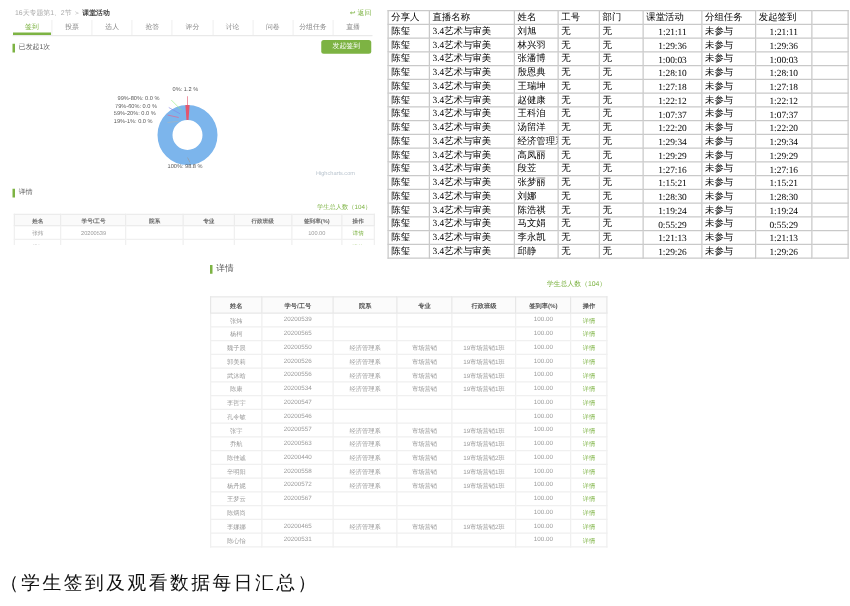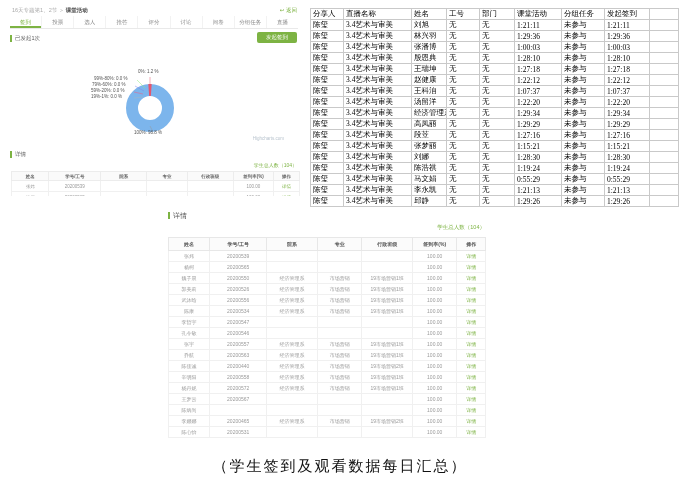--- a/index.html
+++ b/index.html
@@ -24,32 +24,32 @@
   .mini-total { position:absolute; top:157px; right:3px; font-size:5px; color:#7db343; }
   .mini-table { position:absolute; top:166px; left:3px; width:289px; border-collapse:collapse; table-layout:fixed; font-size:4.5px; }
   .mini-table th { height:9px; color:#666; font-weight:bold; border:1px solid #ececec; background:#fafafa; }
   .mini-table td { height:11px; color:#999; border:1px solid #f0f0f0; text-align:center; white-space:nowrap; overflow:hidden; }
   .link { color:#7db343; cursor:pointer; }
 
   
   .excel { position:absolute; left:310px; top:8px; width:368px; border-collapse:collapse; table-layout:fixed; font-family:"Liberation Serif",serif; color:#000; }
   .excel td, .excel th { border:1px solid #c9c9c9; height:9px; padding:0 2px; font-size:7.5px; font-weight:normal; text-align:left; white-space:nowrap; overflow:hidden; }
   .excel .title-cell { font-size:8.5px; font-weight:bold; height:11px; }
-  .excel td.c5, .excel td.c7 { text-align:left; }
+  .excel td.c5, .excel td.c7 { text-align:center; }
 
   
   .detail-panel { position:absolute; left:165px; top:210px; width:322px; height:242px; background:#fff; }
   .detail-label { position:absolute; top:2px; left:3px; font-size:7px; }
   .detail-total { position:absolute; top:14px; right:2px; font-size:5.5px; color:#7db343; }
   .detail-table { position:absolute; top:27px; left:3px; width:318px; border-collapse:collapse; table-layout:fixed; font-size:5px; }
   .detail-table th { height:13px; color:#555; font-weight:bold; border:1px solid #e7e7e7; background:#fbfbfb; }
   .detail-table td { height:11px; color:#9a9a9a; border:1px solid #f0f0f0; text-align:center; white-space:nowrap; overflow:hidden; }
 
   
-  .caption { position:absolute; top:457px; left:0; width:680px; text-align:center; font-family:"Liberation Serif",serif; font-size:15px; font-weight:500; color:#111; letter-spacing:2px; }
+  .caption { position:absolute; top:457px; left:0; width:680px; text-align:left; font-family:"Liberation Serif",serif; font-size:15px; font-weight:500; color:#111; letter-spacing:2px; }
 </style>
 </head>
 <body>
 
 <div class="mini-panel">
   <div class="crumb">
     <span>16天专题第1、2节</span>
     <span>＞</span>
     <span class="cur">课堂活动</span>
   </div>

